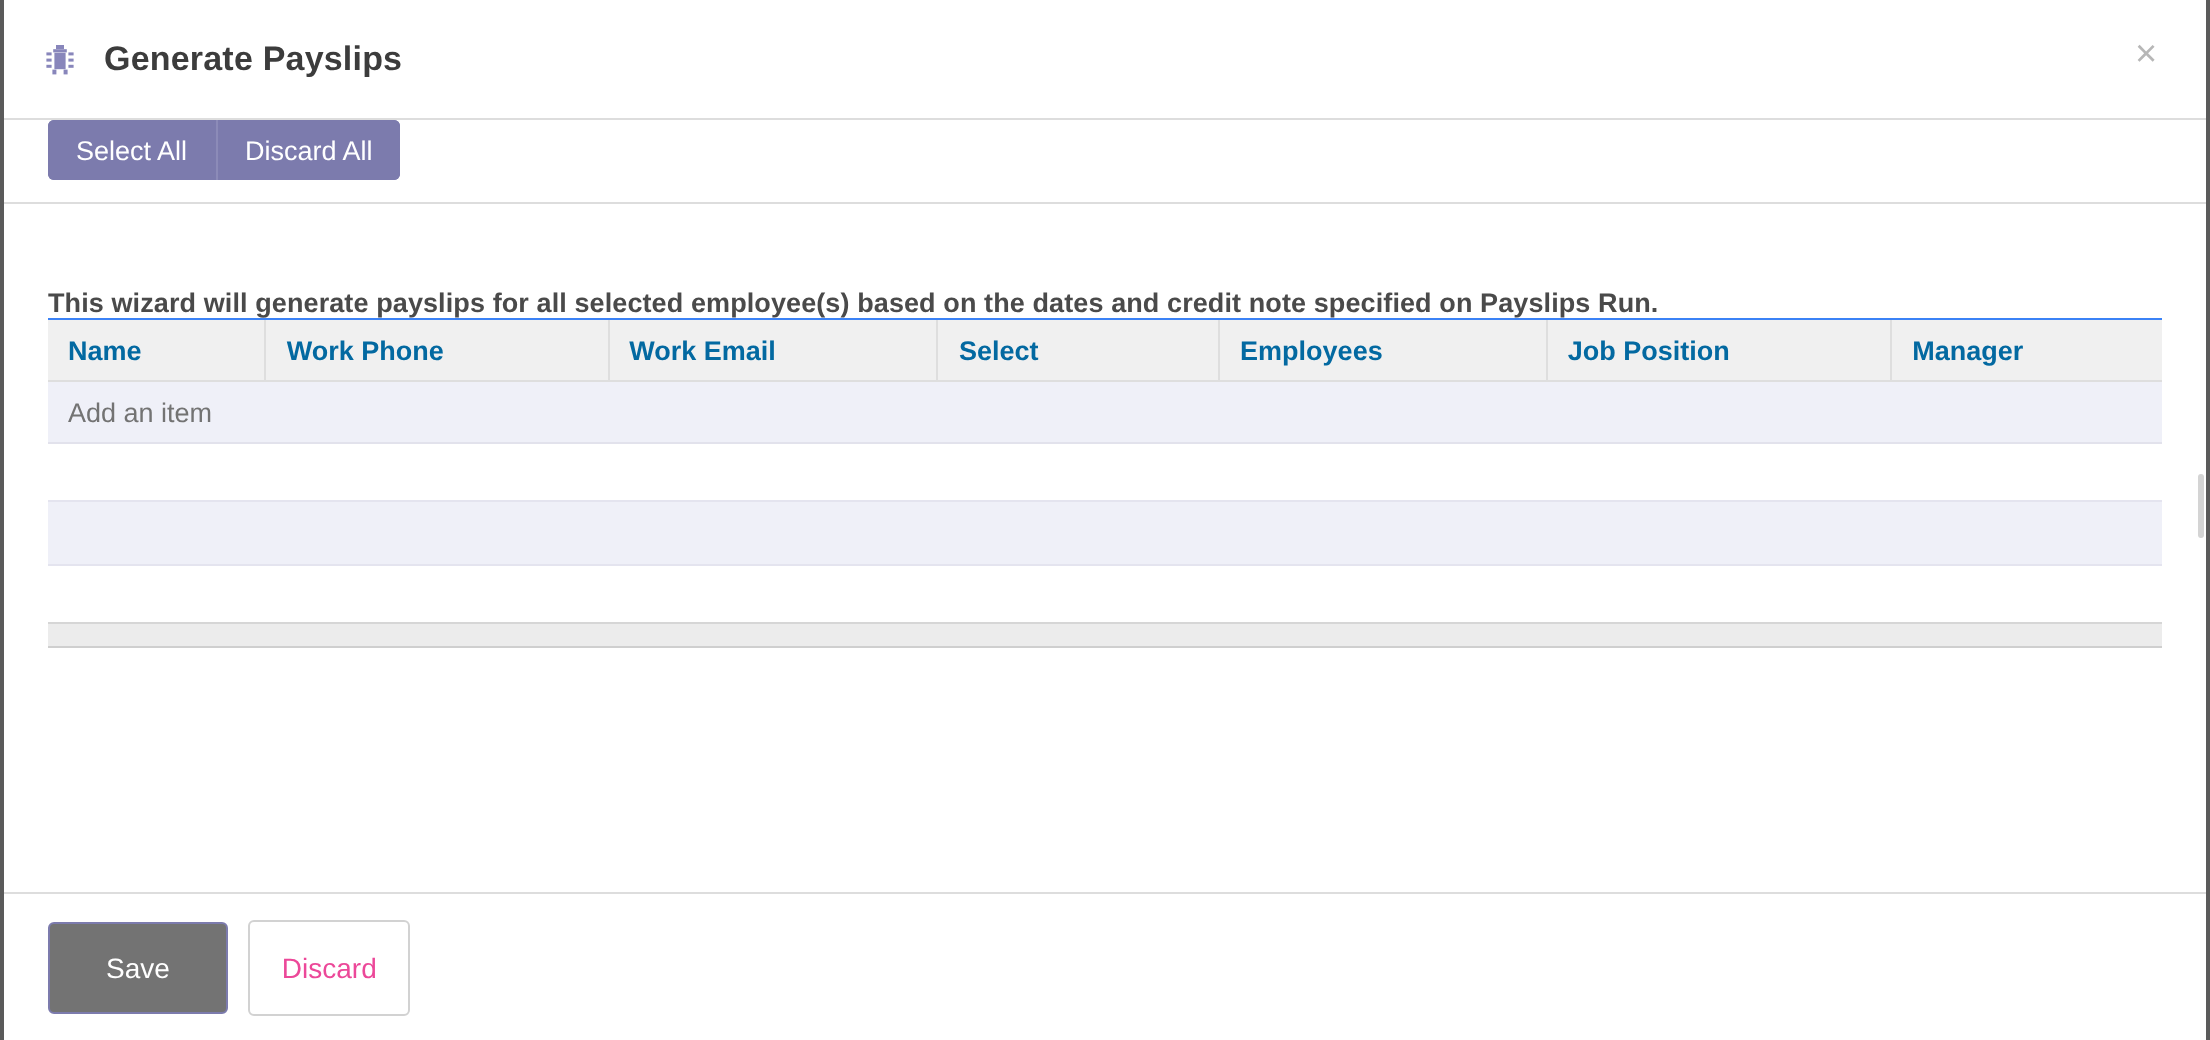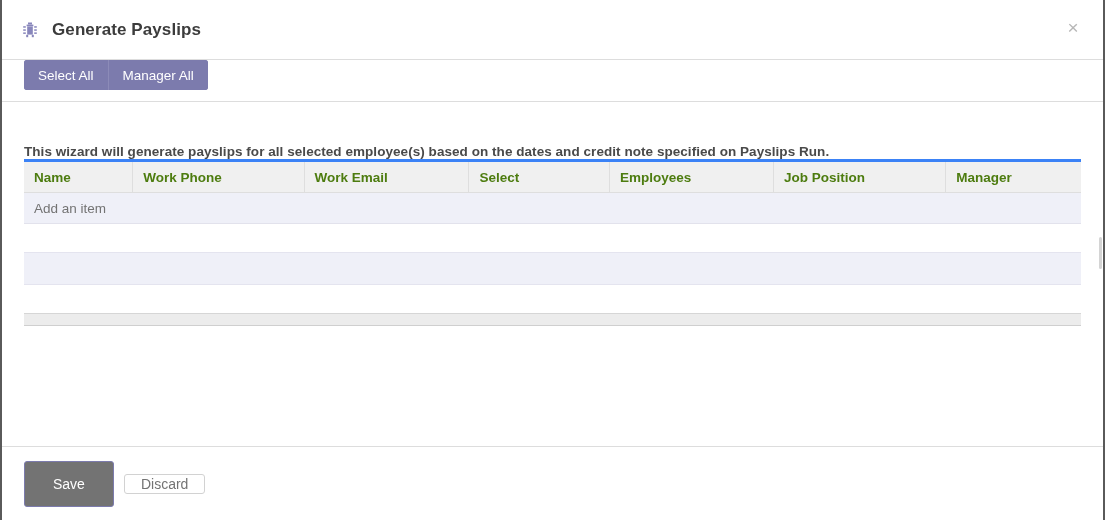--- a/index.html
+++ b/index.html
@@ -130,26 +130,26 @@
 
   
   .o2m-table {
     width: 100%;
     border-collapse: collapse;
     table-layout: fixed;
     font-size: 13.5px;
   }
   .o2m-table thead th {
     background: #f0f0f0;
-    border-top: 3px solid #3b82f6;
+    border-top: 1px solid #3b82f6;
     border-bottom: 1px solid #dedede;
     border-left: 1px solid #dedede;
     text-align: left;
     font-weight: bold;
-    color: #4d7c0f;
+    color: #0369a1;
     padding: 7px 0 7px 10px;
     height: 16px;
     box-sizing: content-box;
   }
   .o2m-table thead th:first-child {
     border-left: none;
   }
   .o2m-table tbody td {
     background: #eff0f8;
     border-bottom: 1px solid #e2e2ec;
@@ -212,25 +212,25 @@
     border-radius: 3px;
     padding: 0 28px;
     height: 46px;
     font-size: 14px;
     font-family: "Liberation Sans", sans-serif;
     cursor: pointer;
     margin-right: 10px;
   }
   .btn-discard {
     background: #ffffff;
-    color: #737373;
+    color: #ec4899;
     border: 1px solid #d2d2d2;
     border-radius: 3px;
     padding: 0 16px;
-    height: 20px;
+    height: 48px;
     font-size: 14px;
     font-family: "Liberation Sans", sans-serif;
     cursor: pointer;
   }
 </style>
 </head>
 <body>
 
 <div class="modal">
 
@@ -250,21 +250,21 @@
         <rect x="9.8" y="12.8" width="2" height="2.4"></rect>
       </g>
     </svg>
     <span class="modal-title">Generate Payslips</span>
     <button class="close-btn">×</button>
   </div>
 
   <div class="action-bar">
     <div class="btn-group">
       <button class="act-btn">Select All</button>
-      <button class="act-btn">Manager All</button>
+      <button class="act-btn">Discard All</button>
     </div>
   </div>
 
   <div class="modal-body">
 
     <div class="wizard-note">This wizard will generate payslips for all selected employee(s) based on the dates and credit note specified on Payslips Run.</div>
 
 
     <table class="o2m-table">
       <colgroup>

